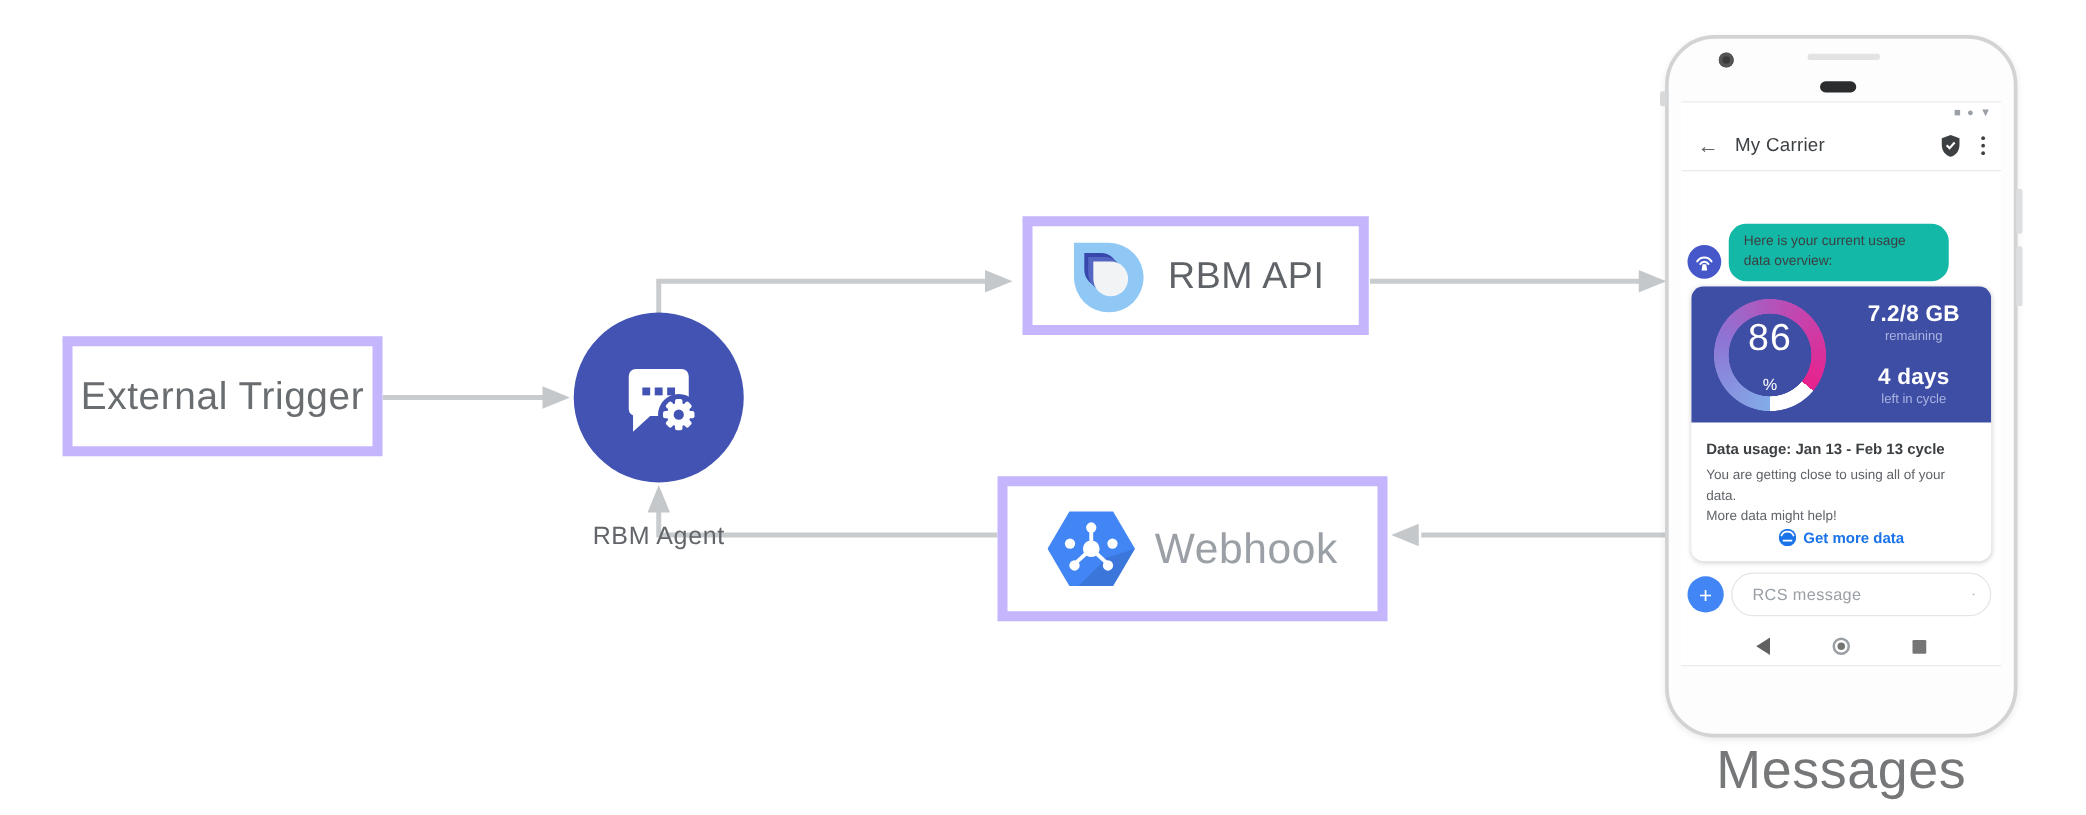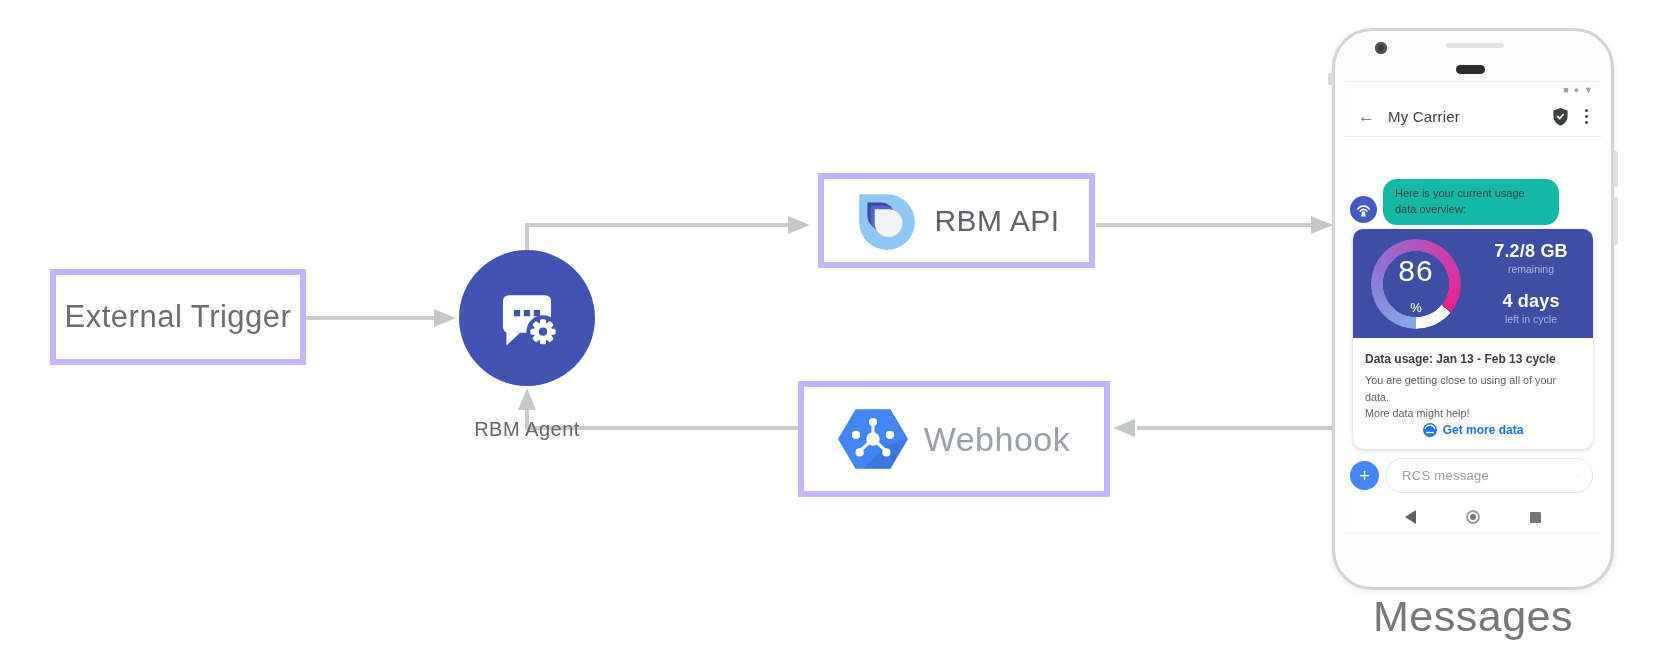--- a/index.html
+++ b/index.html
@@ -4,21 +4,21 @@
 <style>
   * { margin:0; padding:0; box-sizing:border-box; }
   html,body { background:#ffffff; }
   body { font-family:"Liberation Sans", sans-serif; }
   .canvas { position:relative; width:1669px; height:652px; background:#fff; overflow:hidden; }
 
   
   .wires { position:absolute; inset:0; z-index:1; }
 
   
-  .dbox { position:absolute; background:#fff; border:6px solid #c4b5fd; display:flex; align-items:center; justify-content:center; z-index:2; }
+  .dbox { position:absolute; background:#fff; border:8px solid #c4b5fd; display:flex; align-items:center; justify-content:center; z-index:2; }
   .box-ext { left:50px; top:269px; width:256px; height:96px; }
   .box-ext .dlabel { font-size:31px; font-weight:300; color:#6a6d70; letter-spacing:.5px; }
   .box-api { left:818px; top:173px; width:277px; height:95px; gap:15px; }
   .box-api .dlabel { font-size:30px; font-weight:300; color:#5f6368; letter-spacing:.5px; }
   .box-hook { left:798px; top:381px; width:312px; height:116px; gap:16px; }
   .box-hook .dlabel { font-size:34px; font-weight:300; color:#9aa0a6; letter-spacing:.5px; }
 
   .agent-circle { position:absolute; left:459px; top:250px; width:136px; height:136px; border-radius:50%; background:#4253b4; z-index:2; display:flex; align-items:center; justify-content:center; }
   .agent-label { position:absolute; left:407px; top:418px; width:240px; text-align:center; font-size:20px; font-weight:300; color:#616468; letter-spacing:.5px; z-index:2; }
 

